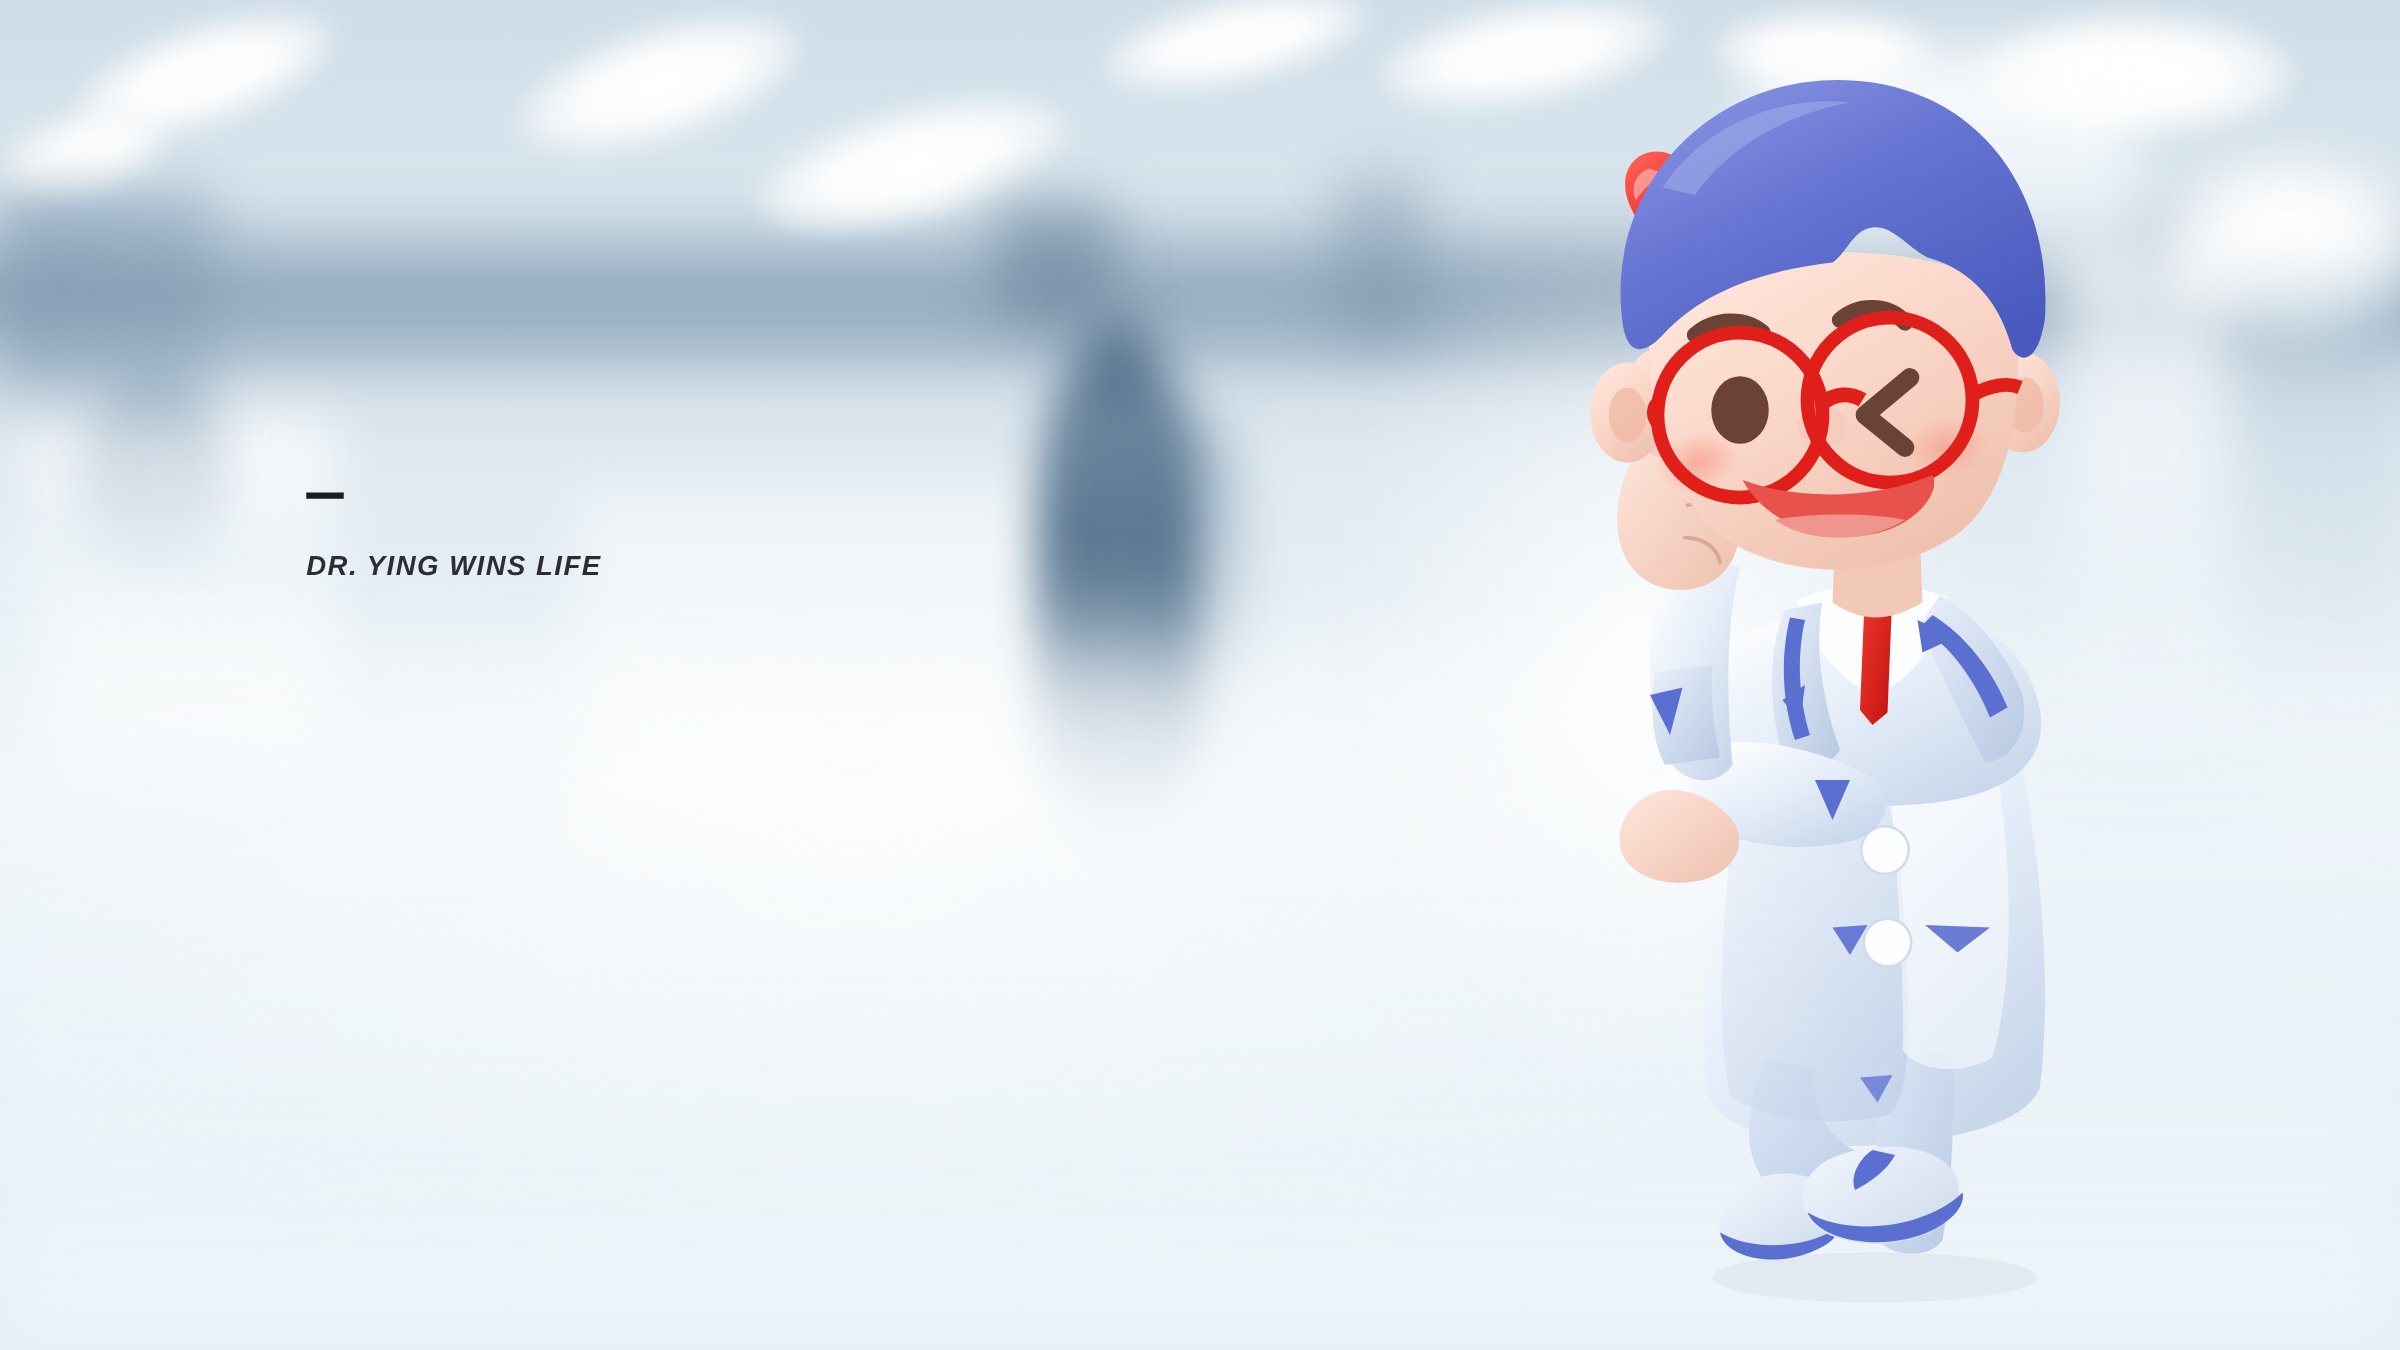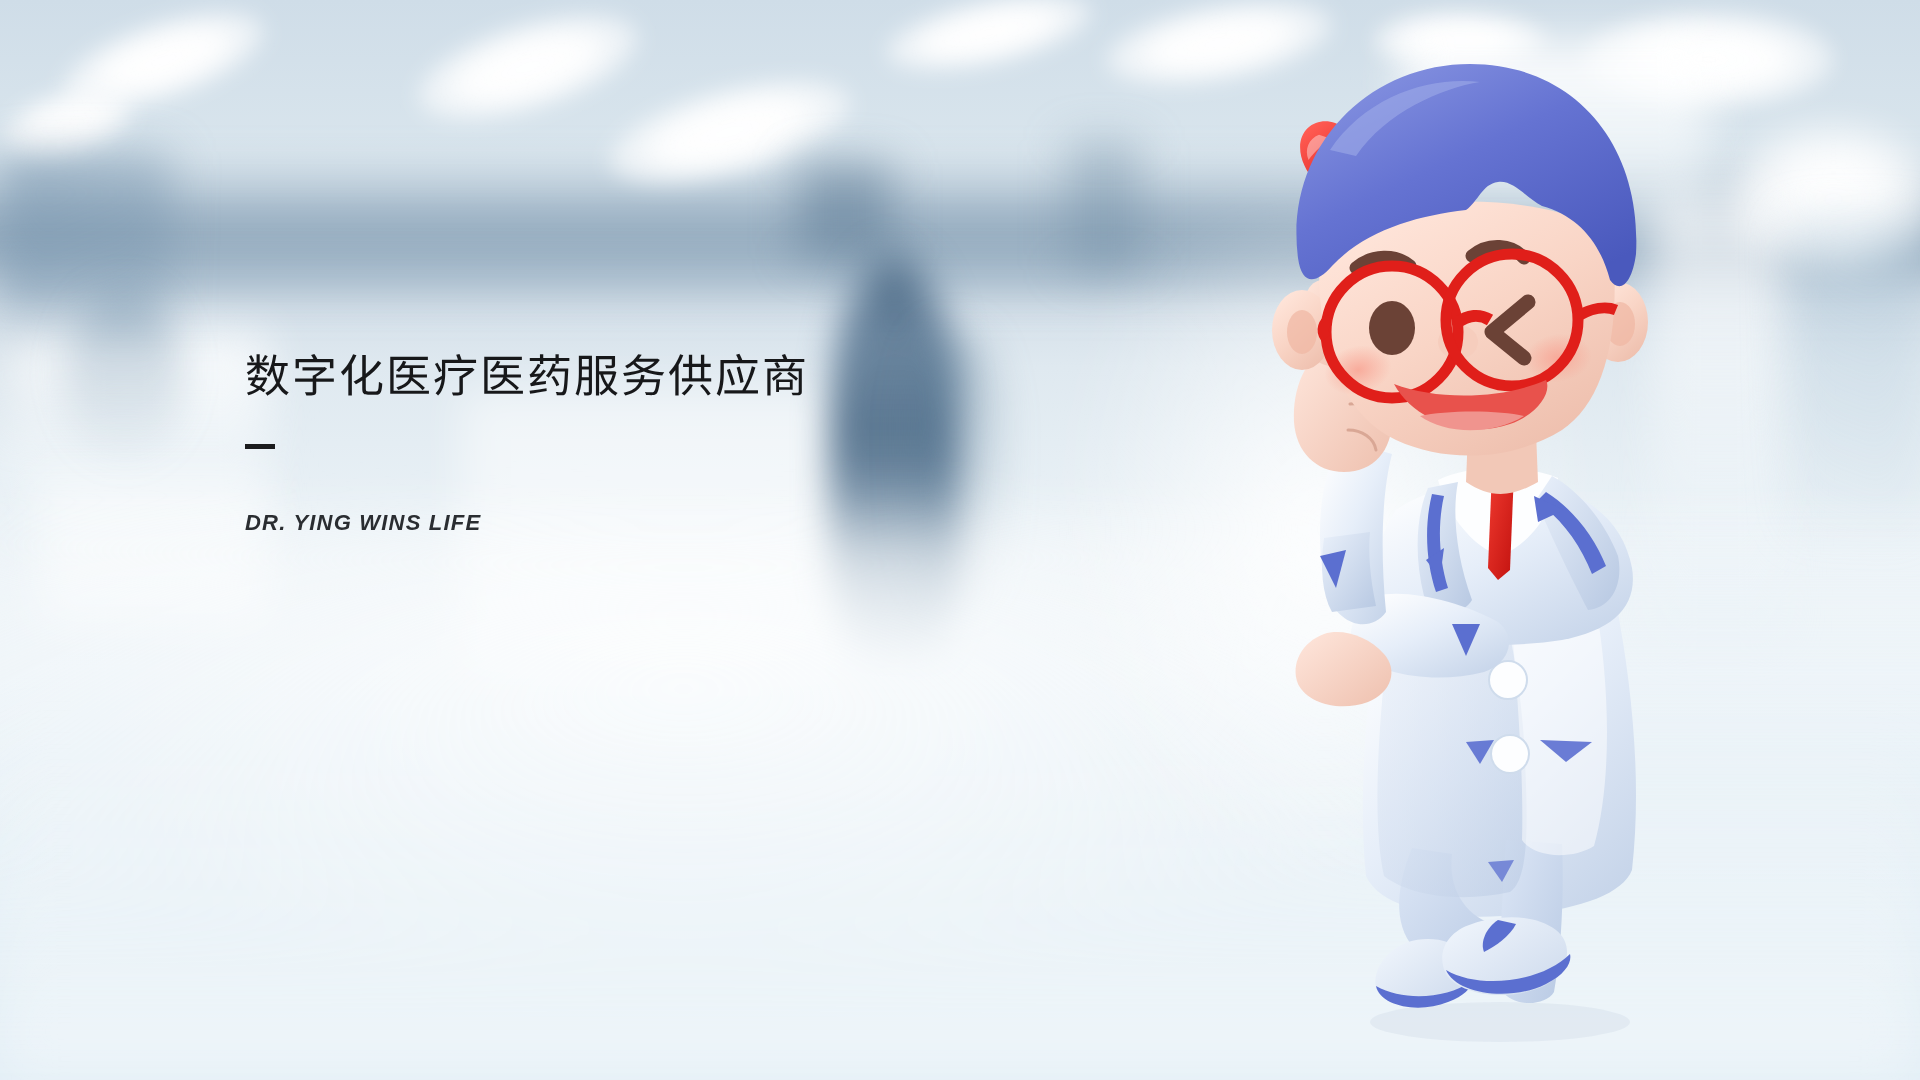--- a/index.html
+++ b/index.html
@@ -202,21 +202,21 @@
     font-weight: 700;
     white-space: nowrap;
   }
   .rule {
     margin-top: 42px;
     width: 30px;
     height: 5px;
     background: #1b1c1e;
   }
   .sub {
-    margin-top: 56px;
+    margin-top: 36px;
     font-style: italic;
     font-weight: 600;
     font-size: 22px;
     letter-spacing: 1.2px;
     line-height: 1.62;
     color: #2a2d31;
     white-space: nowrap;
   }
 
   
@@ -260,21 +260,20 @@
 
   <div class="silhouette"></div>
   <div class="silhouette2"></div>
   <div class="silhouette3"></div>
 
   <div class="floor-glow"></div>
   <div class="floor-reflect"></div>
   <div class="glare-center"></div>
 
   <div class="copy">
-    <div class="headline">数字化医疗医药服务供应商</div>
 
 
     <div class="rule"></div>
 
     <div class="sub">
       <div>DR. YING WINS LIFE</div>
     </div>
   </div>
 
   <div class="mascot">

